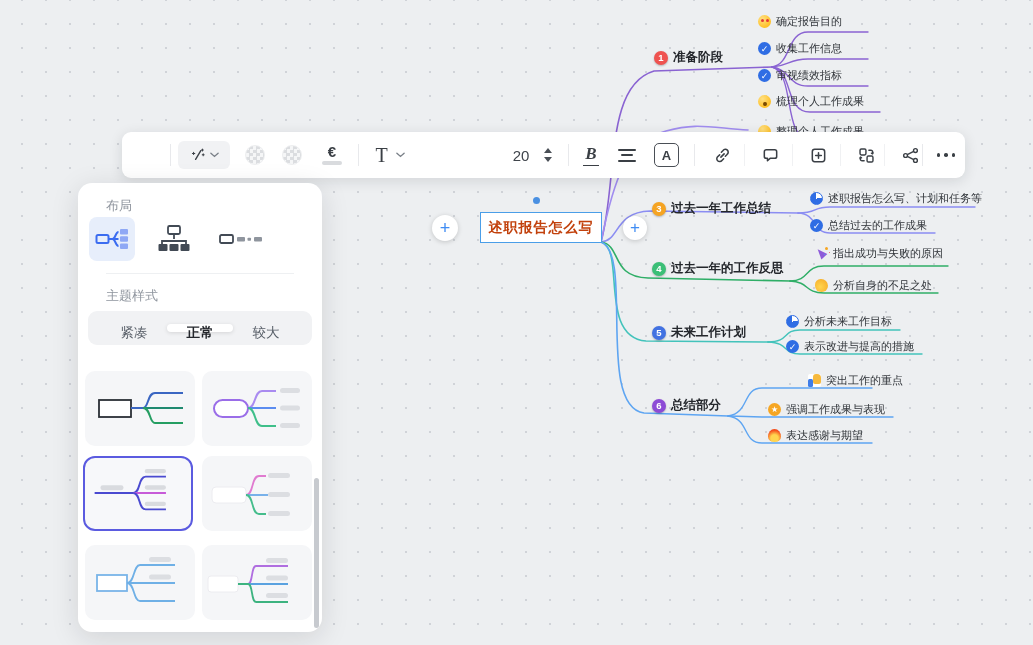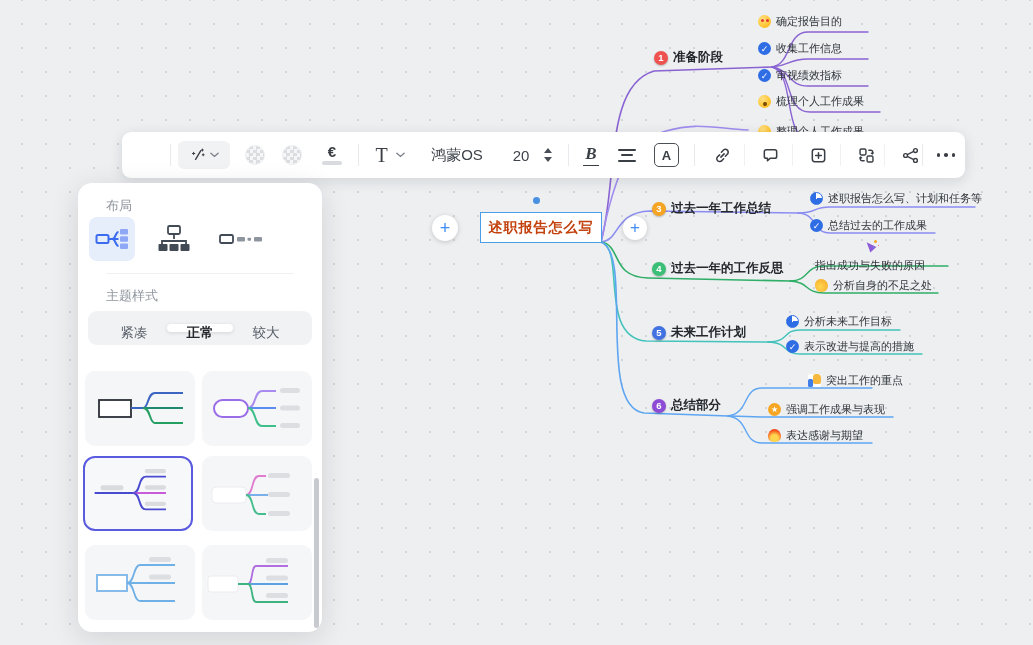--- a/index.html
+++ b/index.html
@@ -210,21 +210,21 @@
 </div>
 <div class="mm-row" style="left:810px;top:218px;">
   <span class="ic ic-check"></span>
   <span class="mm-child-label">总结过去的工作成果</span>
 </div>
 
 <div class="mm-row" style="left:652px;top:260px;">
   <span class="badge badge-4">4</span>
   <span class="mm-branch-label">过去一年的工作反思</span>
 </div>
-<div class="mm-row" style="left:815px;top:240px;flex-direction:column;">
+<div class="mm-row" style="left:815px;top:246px;">
   <span class="ic ic-party"></span>
   <span class="mm-child-label">指出成功与失败的原因</span>
 </div>
 <div class="mm-row" style="left:815px;top:278px;">
   <span class="ic ic-clap"></span>
   <span class="mm-child-label">分析自身的不足之处</span>
 </div>
 
 <div class="mm-row" style="left:652px;top:324px;">
   <span class="badge badge-5">5</span>
@@ -285,21 +285,20 @@
   </div>
   <div class="tb-div" style="left:236px;"></div>
 
   <div class="tb-item tb-T">
     <span class="sym">T</span>
     <svg width="9" height="6" viewBox="0 0 10 6" fill="none" stroke="#7a8088" stroke-width="1.5" stroke-linecap="round">
       <path d="M1 1l4 3.6L9 1"></path>
     </svg>
   </div>
 
-  <div class="tb-item tb-font">鸿蒙OS</div>
   <div class="tb-item tb-size">20</div>
   <div class="tb-item tb-stepper">
     <i class="tri-up"></i>
     <i class="tri-down"></i>
   </div>
   <div class="tb-div" style="left:446px;"></div>
 
   <div class="tb-item tb-B">
     <span class="sym">B</span>
   </div>

